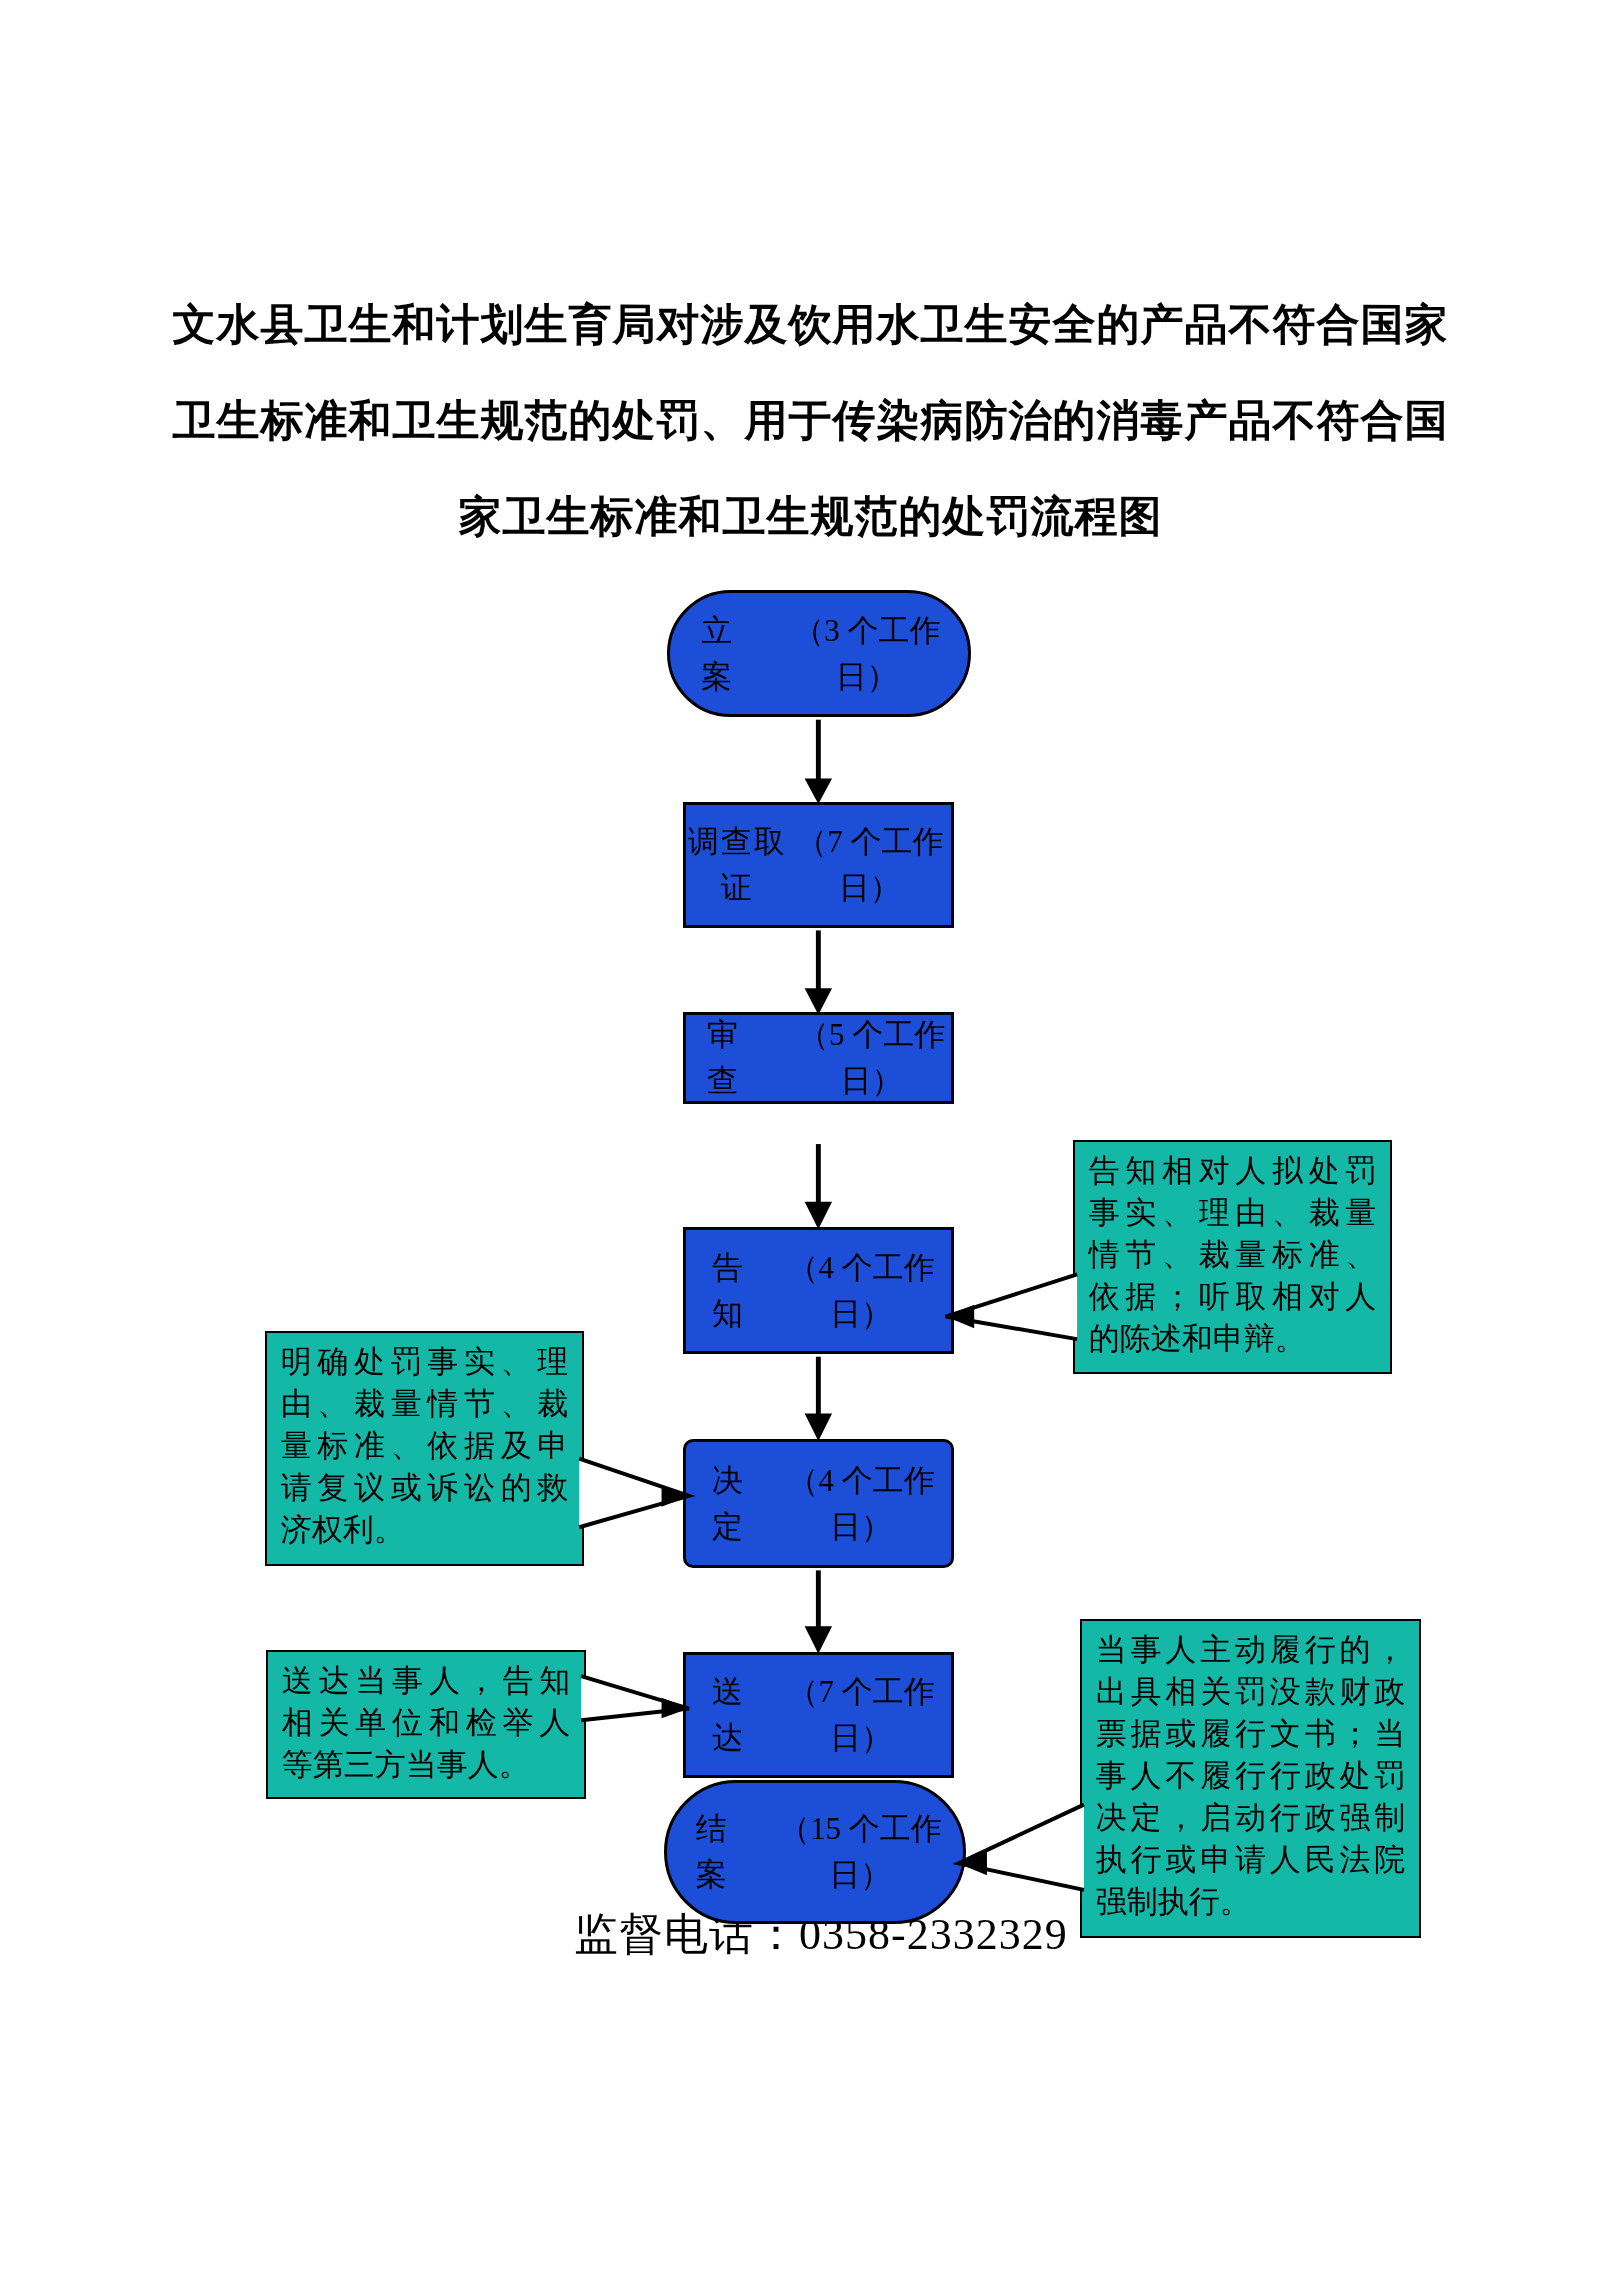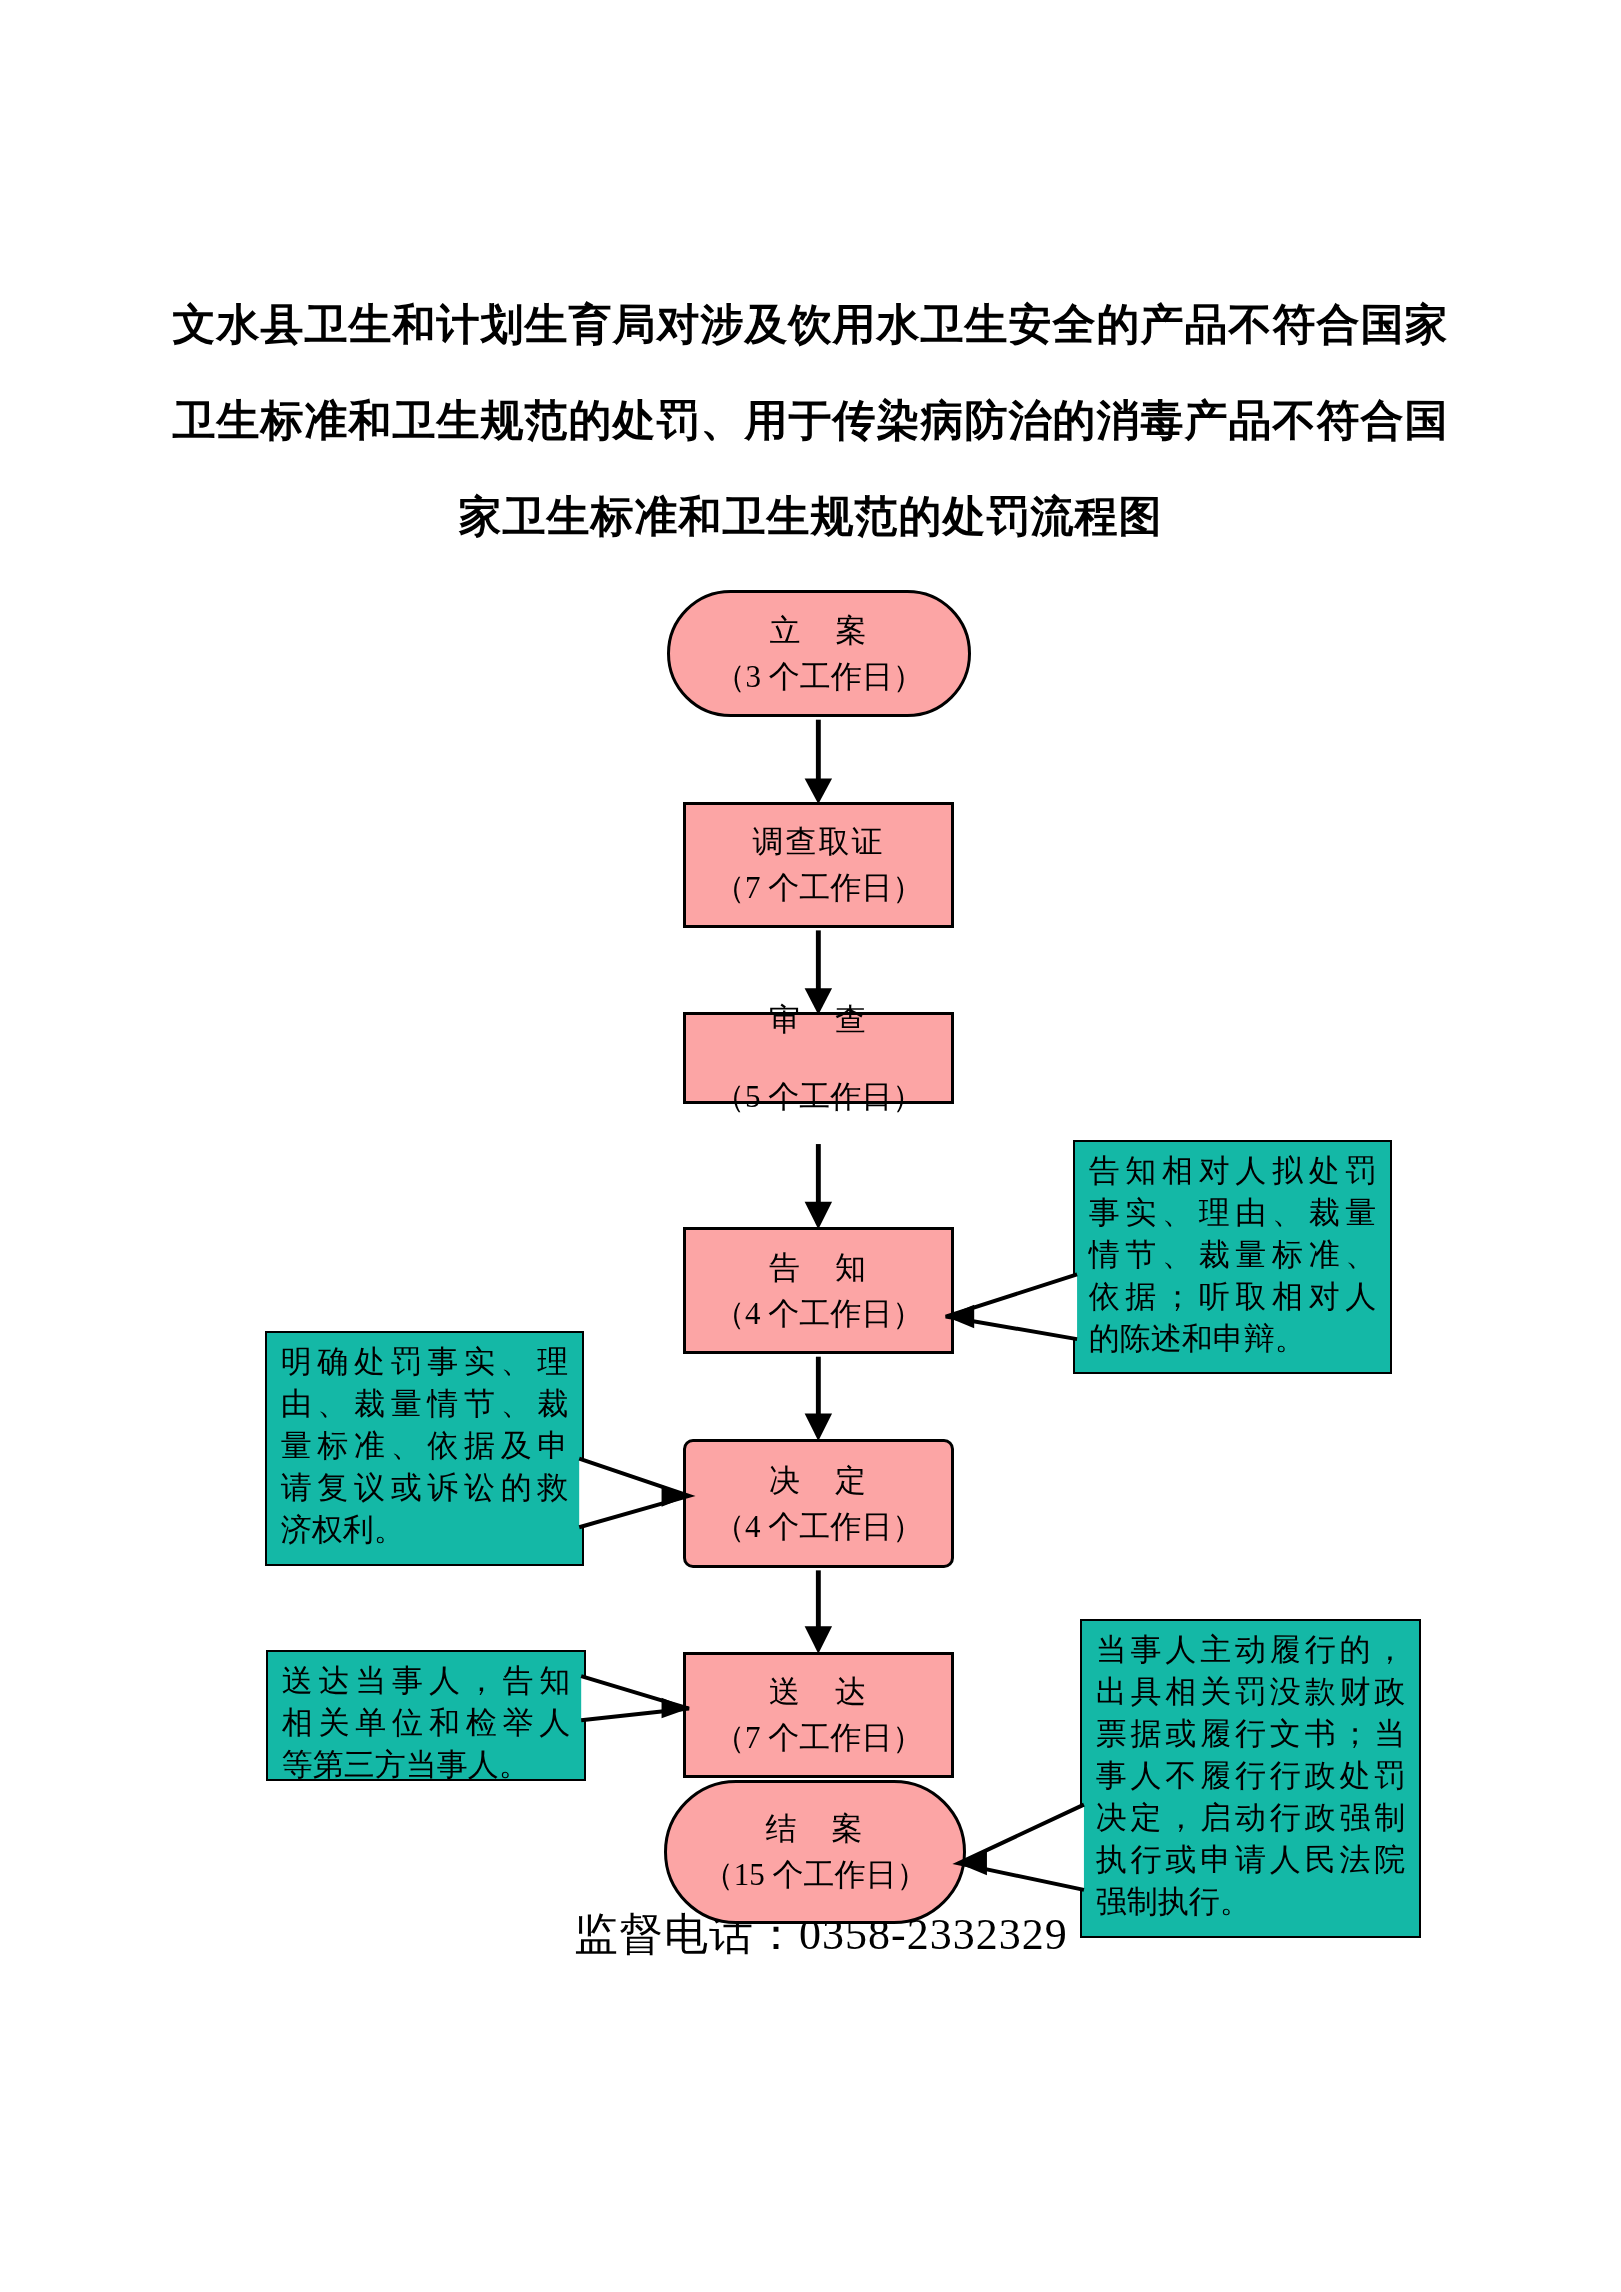--- a/index.html
+++ b/index.html
@@ -6,22 +6,22 @@
   .page{
     position:relative;width:1621px;height:2293px;background:#ffffff;
     font-family:"Liberation Serif",serif;color:#000;overflow:hidden;margin:0 auto;
   }
   .title{
     position:absolute;left:69px;right:69px;top:276px;
     text-align:center;font-family:"Liberation Sans",sans-serif;
     font-weight:bold;font-size:43px;line-height:96px;letter-spacing:1px;
   }
   .node{
-    position:absolute;background:#fca5a5;border:3.9px solid #000;box-sizing:border-box;
-    display:flex;flex-direction:column;justify-content:center;align-items:center;
+    position:absolute;background:#1d4ed8;border:3.9px solid #000;box-sizing:border-box;
+    display:flex;justify-content:center;align-items:center;
     text-align:center;font-size:31px;line-height:46px;z-index:2;
   }
   .node.oval{border-radius:979px;}
   .node .lbl{letter-spacing:2px;}
   .callout{
     position:absolute;border:2.9px solid #000;box-sizing:border-box;background:#14b8a6;
     padding:7.8px 13.7px;font-size:31px;line-height:42px;z-index:2;
   }
   .callout .cline{text-align:justify;text-align-last:justify;}
   .callout .cline.last{text-align-last:left;}
@@ -88,21 +88,21 @@
   </div>
 
   <div class="callout" style="left:265px;top:1331px;width:319px;height:235px;">
     <div class="cline">明确处罚事实、理</div>
     <div class="cline">由、裁量情节、裁</div>
     <div class="cline">量标准、依据及申</div>
     <div class="cline">请复议或诉讼的救</div>
     <div class="cline last">济权利。</div>
   </div>
 
-  <div class="callout" style="left:266px;top:1650px;width:320px;height:131px;">
+  <div class="callout" style="left:266px;top:1650px;width:320px;height:149px;">
     <div class="cline">送达当事人，告知</div>
     <div class="cline">相关单位和检举人</div>
     <div class="cline last">等第三方当事人。</div>
   </div>
 
   <div class="callout" style="left:1080px;top:1619px;width:341px;height:319px;">
     <div class="cline">当事人主动履行的，</div>
     <div class="cline">出具相关罚没款财政</div>
     <div class="cline">票据或履行文书；当</div>
     <div class="cline">事人不履行行政处罚</div>

